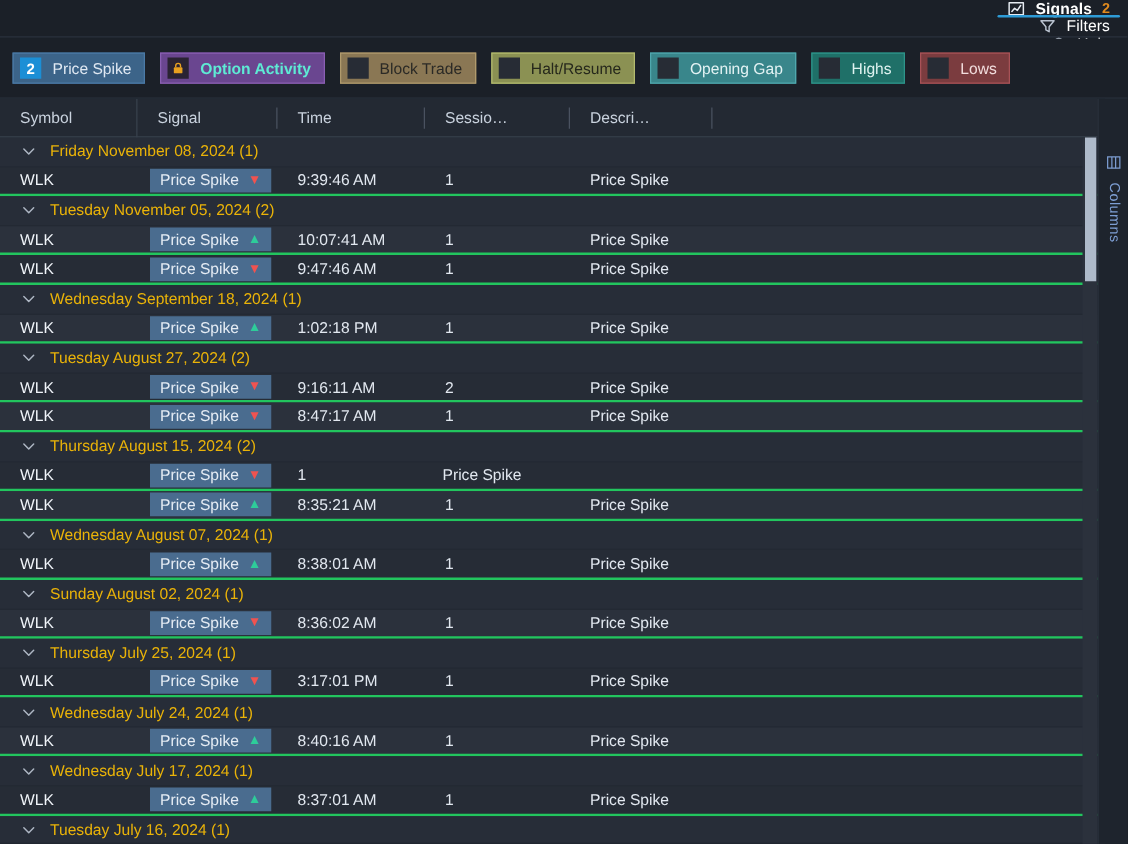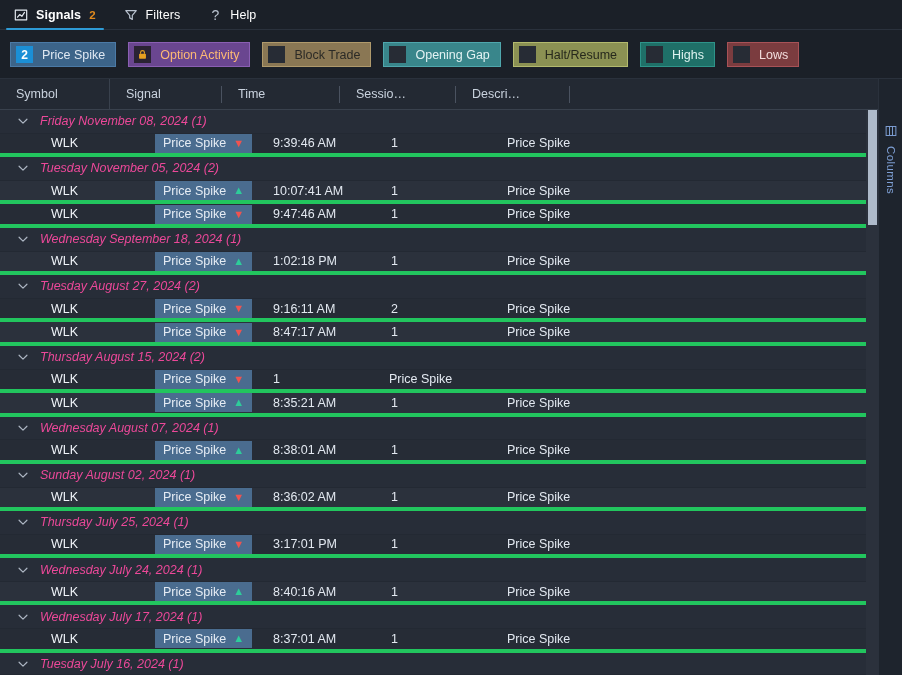--- a/index.html
+++ b/index.html
@@ -8,21 +8,21 @@
     background: #1b2028;
     font-family: "Liberation Sans", sans-serif;
     overflow: hidden;
   }
 
   
   .navbar {
     position: absolute; left:0; top:0; width:902px; height:30px;
     background:#1b2028;
     border-bottom:1px solid #2a313c;
-    display:flex; align-items:flex-start;
+    display:flex; align-items:flex-end;flex-direction:column;
   }
   .nav-tab {
     display:flex; align-items:center; gap:8px;
     height:30px; padding:0 14px;
     position:relative; cursor:pointer;
     white-space:nowrap;
   }
   .nav-tab .nav-ico {
     display:inline-flex; align-items:center; justify-content:center;
     width:14px; height:14px; color:#b9c2cf;
@@ -58,21 +58,21 @@
     flex:0 0 auto;
   }
   .chip .chip-label { font-size:12.5px; }
 
   .chip.price-spike { background:#3c6489; border-color:#4b7aa6; }
   .chip.price-spike .chip-label { color:#dfe8f2; }
   .chip.price-spike .chip-box { background:#1b8fd6; color:#ffffff;
     font-size:12px; font-weight:bold; }
 
   .chip.option-activity { background:#6a4690; border-color:#8a5fb3; }
-  .chip.option-activity .chip-label { color:#fdba74; }
+  .chip.option-activity .chip-label { color:#5eead4;font-weight:bold; }
   .chip.option-activity .chip-box { background:#2a2333; }
 
   .chip.block-trade { background:#8a7754; border-color:#b09a6c; }
   .chip.block-trade .chip-label { color:#2b2a26; }
   .chip.block-trade .chip-box { background:#272c35; }
 
   .chip.halt-resume { background:#8b9153; border-color:#b3ba6e; }
   .chip.halt-resume .chip-label { color:#26281c; }
   .chip.halt-resume .chip-box { background:#272c35; }
 
@@ -118,26 +118,25 @@
     height:23.6px; display:flex; align-items:center;
     background:#272d38;
     border-bottom:1px solid #232933;
     cursor:pointer; padding-left:16px;
   }
   .chev {
     width:14px; height:14px; margin-right:10px;
     display:inline-flex; align-items:center; justify-content:center;
     color:#aeb7c4;
   }
-  .group-label { font-size:12.5px; color:#ec4899;font-style:italic; }
+  .group-label { font-size:12.5px; color:#eab308; }
 
   .data-row {
     height:23.6px; display:flex; align-items:center;
-    border-bottom:4px solid #22c55e;
-    padding-left:35px;
+    border-bottom:2px solid #22c55e;
   }
   .data-row.odd  { background:#262c36; }
   .data-row.even { background:#2b313c; }
 
   .cell {
     font-size:12.5px; color:#e2e8f0;
     height:23.6px; display:flex; align-items:center;
     padding-left:16px; flex:0 0 auto; overflow:hidden;
   }
   .cell.sym { color:#f0f4f9; }
@@ -223,27 +222,27 @@
           <rect x="3" y="7" width="10" height="7" rx="1"></rect>
           <path d="M5.2 7 V5.2 a2.8 2.8 0 0 1 5.6 0 V7" fill="none" stroke="currentColor" stroke-width="1.6"></path>
         </svg>
       </span>
       <span class="chip-label">Option Activity</span>
     </div>
     <div class="chip block-trade">
       <span class="chip-box"></span>
       <span class="chip-label">Block Trade</span>
     </div>
+    <div class="chip halt-resume">
+      <span class="chip-box"></span>
+      <span class="chip-label">Halt/Resume</span>
+    </div>
     <div class="chip opening-gap">
       <span class="chip-box"></span>
       <span class="chip-label">Opening Gap</span>
-    </div>
-    <div class="chip halt-resume">
-      <span class="chip-box"></span>
-      <span class="chip-label">Halt/Resume</span>
     </div>
     <div class="chip highs">
       <span class="chip-box"></span>
       <span class="chip-label">Highs</span>
     </div>
     <div class="chip lows">
       <span class="chip-box"></span>
       <span class="chip-label">Lows</span>
     </div>
   </div>

